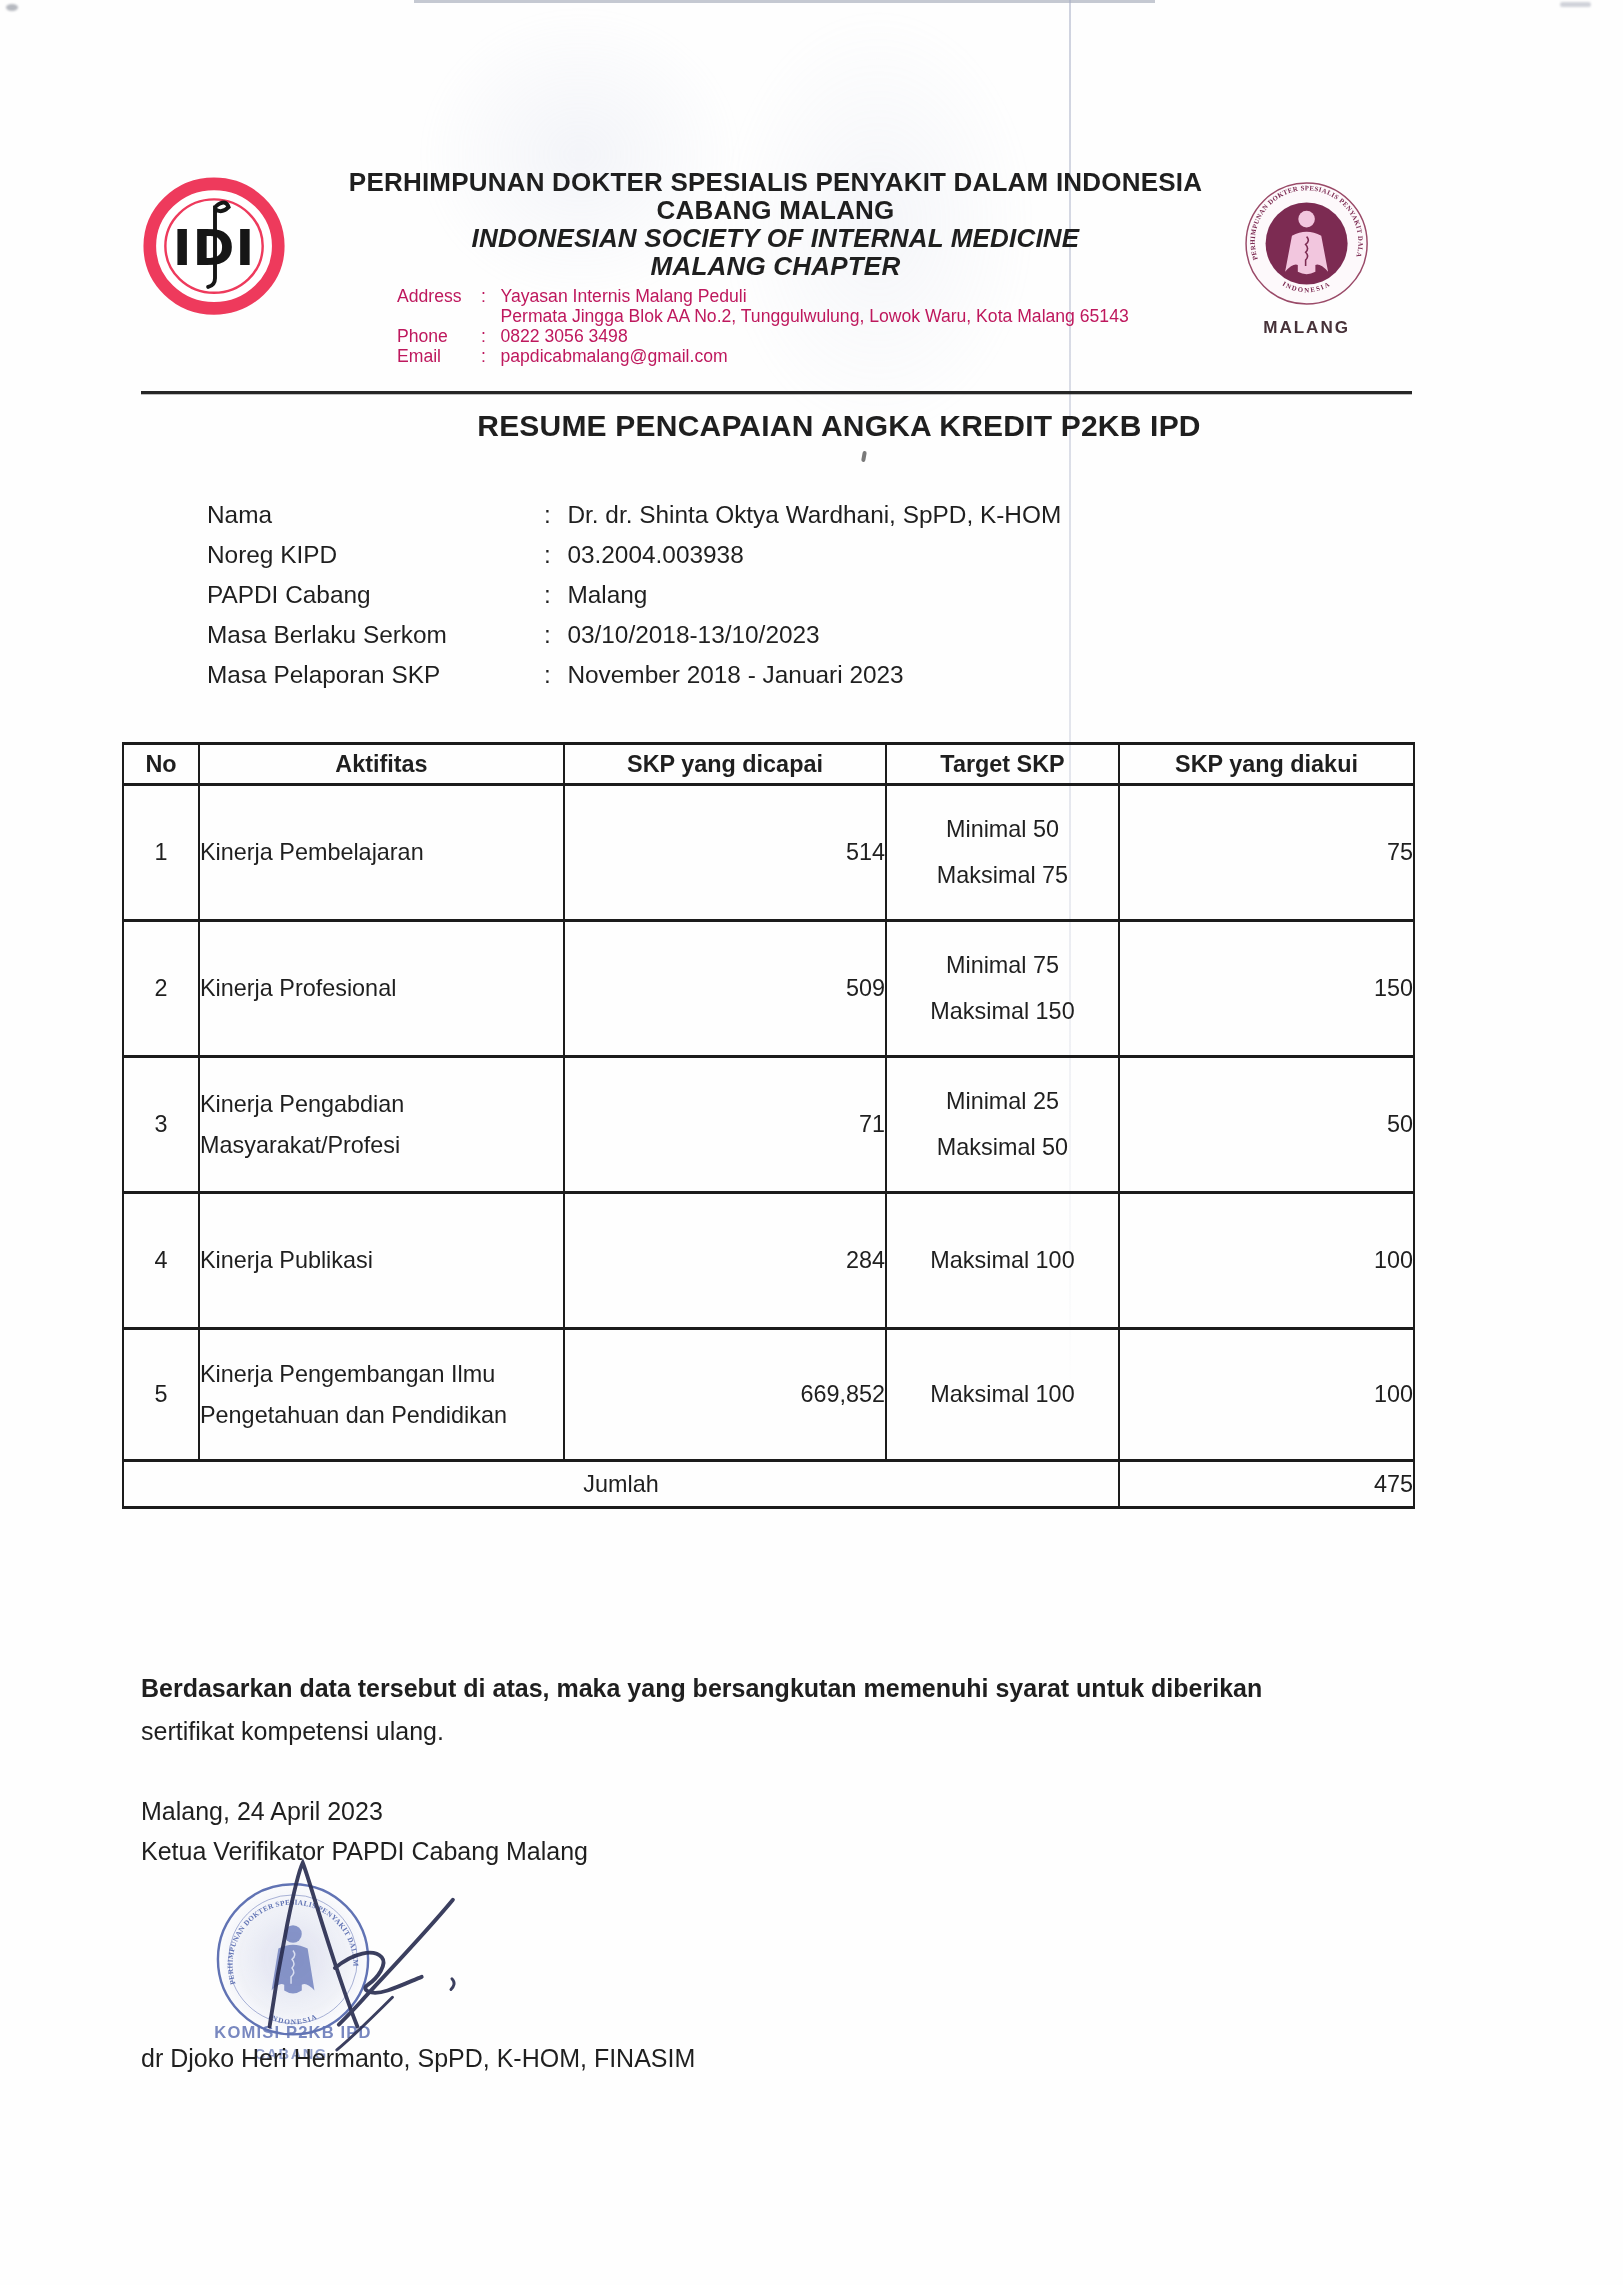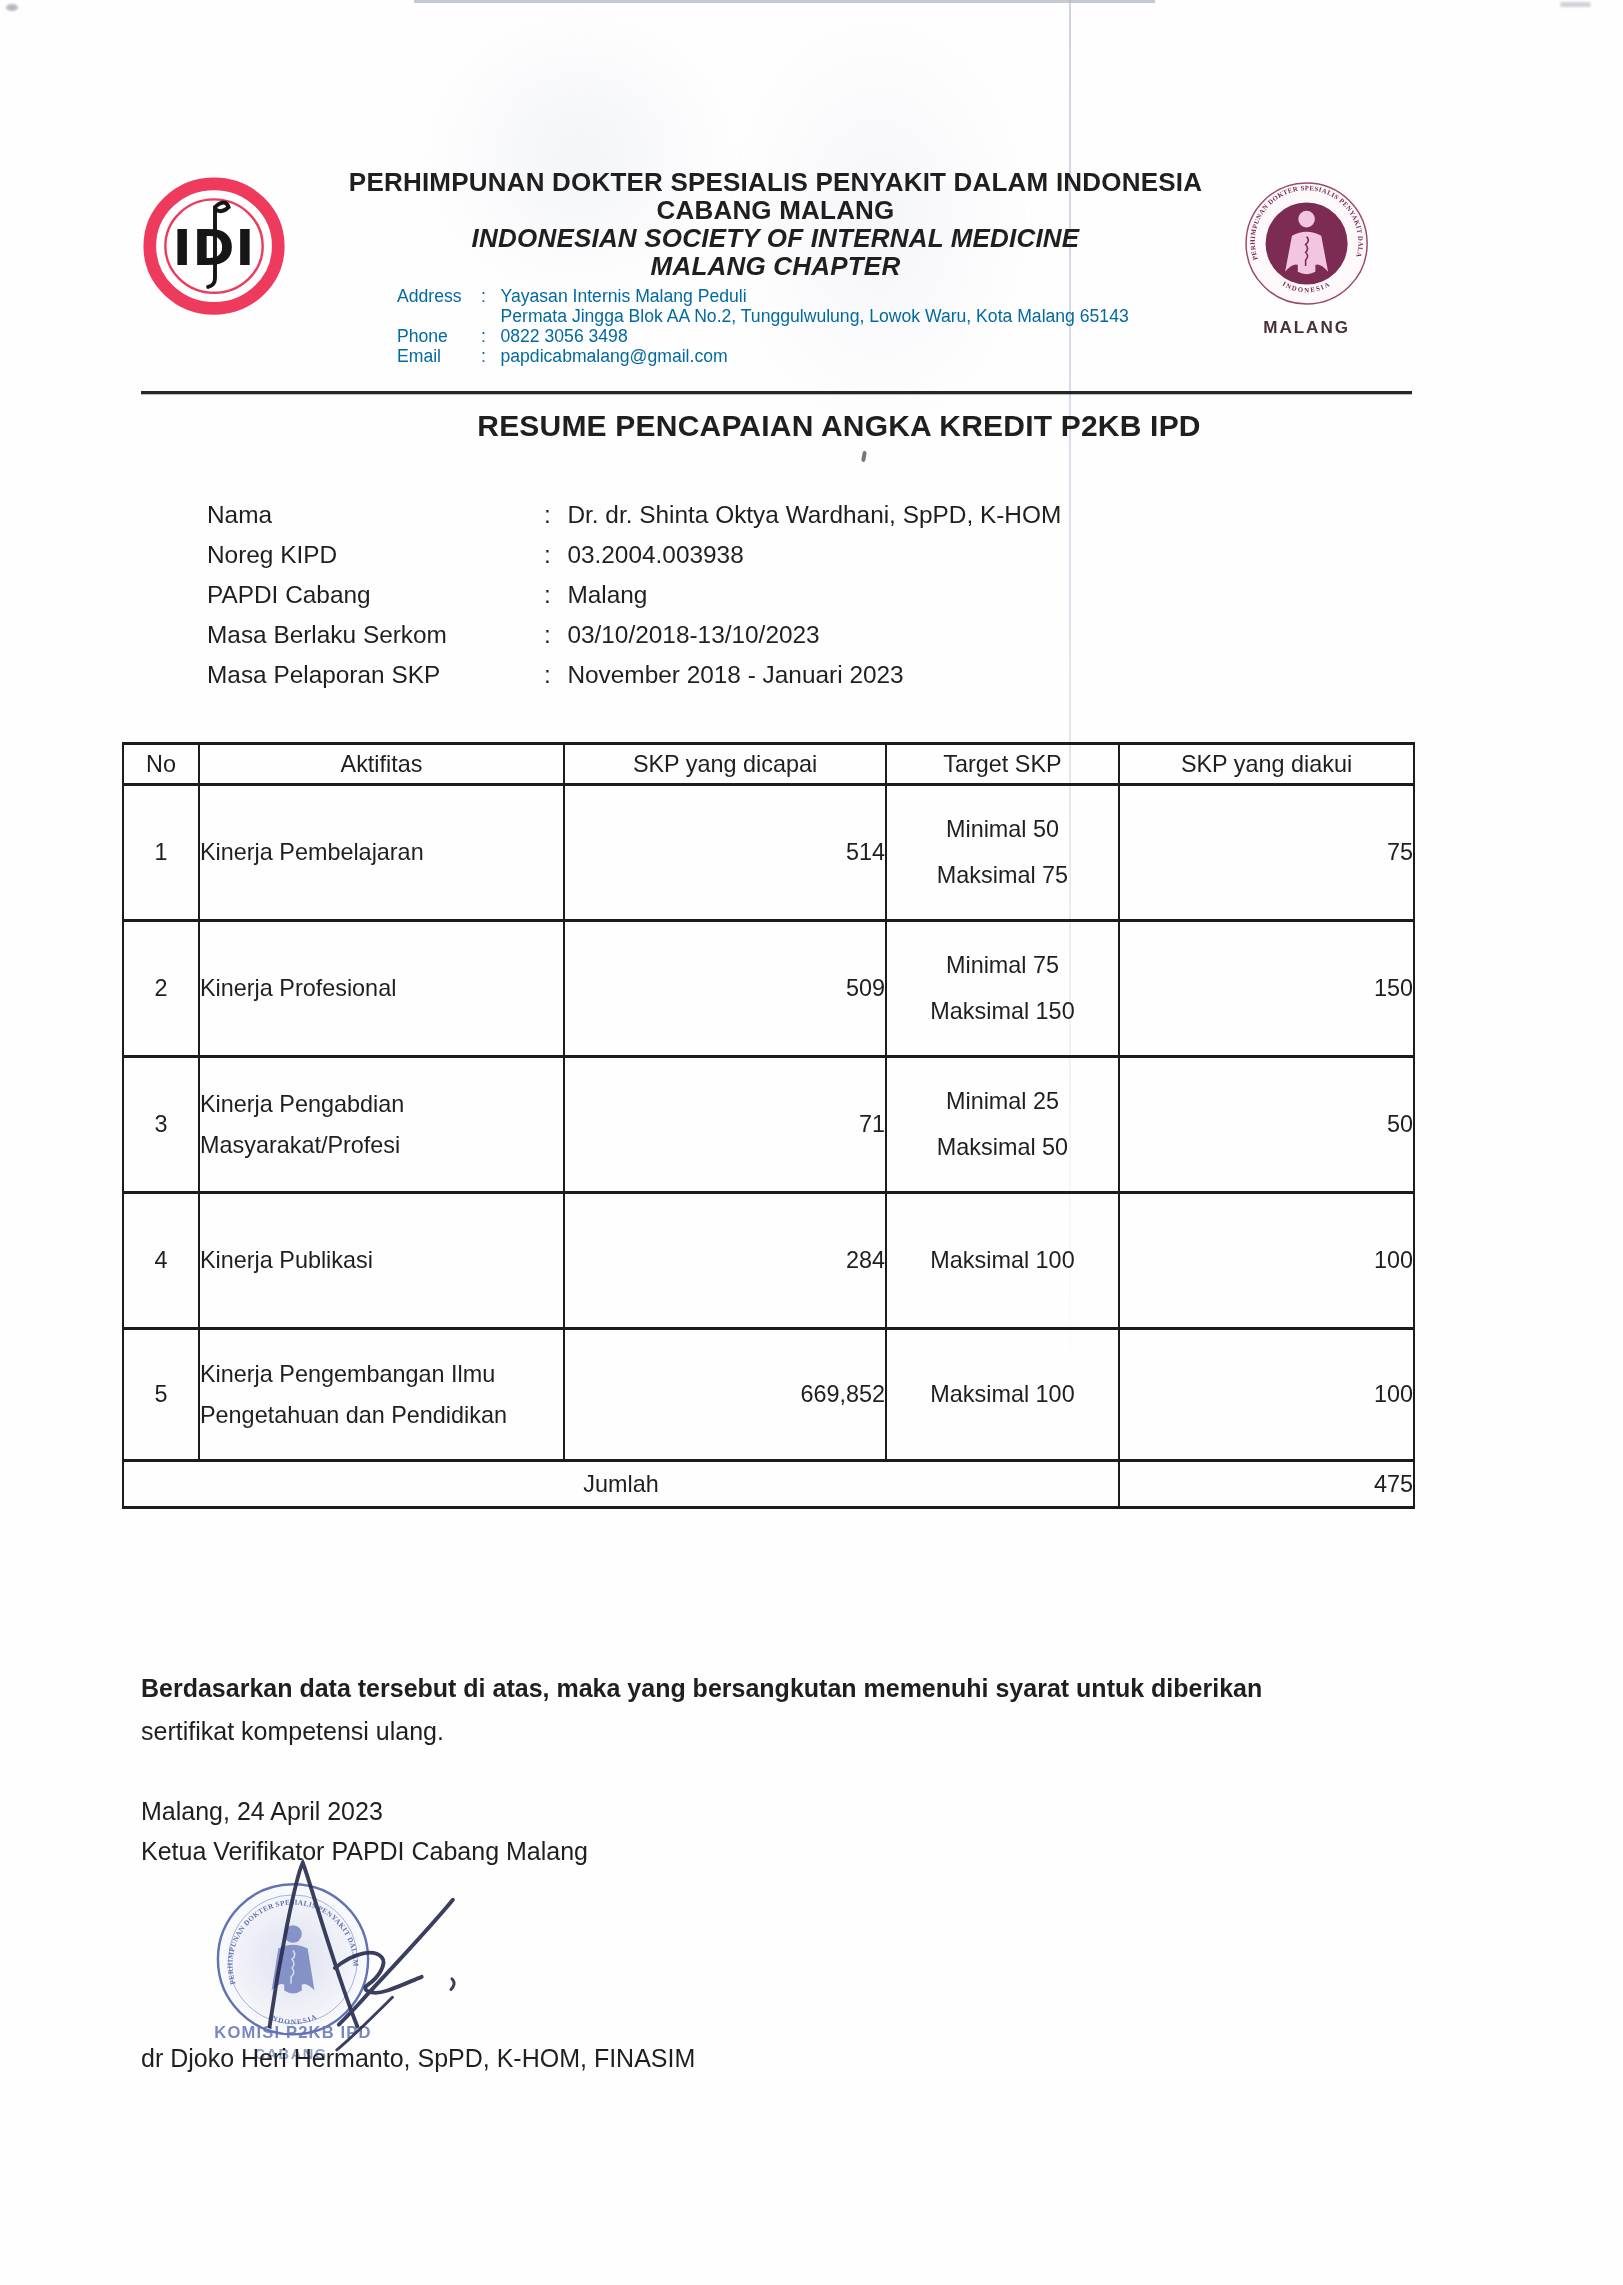--- a/index.html
+++ b/index.html
@@ -24,37 +24,37 @@
 
   
   .idi-logo{left:142px;top:177px;}
   .papdi-logo{left:1242px;top:181px;}
   .header-center{left:327px;top:168px;width:897px;text-align:center;}
   .org-line{font-weight:bold;font-size:26px;line-height:28px;letter-spacing:0.2px;}
   .org-line.it{font-style:italic;font-size:26px;}
   .address-block{
     margin-top:5.9px;margin-left:70px;text-align:left;
     display:grid;grid-template-columns:84px 19.5px 1fr;
-    font-size:17.6px;line-height:20px;color:#0369a1;
+    font-size:17.6px;line-height:20px;color:#be185d;
   }
   .divider{left:141px;top:391px;width:1271px;height:2.9px;background:#262626;box-shadow:0 1px 0 rgba(40,40,40,.3);}
 
   
   .doc-title{left:410px;top:409px;width:858px;text-align:center;font-size:30px;font-weight:bold;letter-spacing:0.2px;}
   .details{left:207px;top:501px;display:grid;grid-template-columns:337px 23.4px 585px;grid-auto-rows:40px;font-size:24.4px;}
   .details span{display:block;}
 
   
   .skp-table{left:122px;top:742px;width:1290px;border-collapse:collapse;table-layout:fixed;font-size:23.4px;}
   .skp-table th,.skp-table td{
     border:2.4px solid #1c1c1c;border-top-width:3.9px;border-bottom-width:3.9px;
     padding:0;vertical-align:middle;font-weight:normal;
   }
   .skp-table{border:2.9px solid #1b1b1b;}
-  .skp-table th{font-weight:normal;text-align:center;margin-left:20px;}
+  .skp-table th{font-weight:bold;text-align:center;margin-left:20px;}
   .h-head{height:41px;}
   .h-row{height:136px;}
   .h-row5{height:132px;}
   .h-jumlah{height:47px;}
   .h-status{height:125px;}
   .t-center{text-align:center;}
   .t-left{text-align:left;padding-left:8.8px;line-height:1.75;}
   .t-num{text-align:right;padding-right:6.8px;}
   .t-diakui{text-align:right;padding-right:8.8px;}
   .t-target{text-align:center;line-height:1.95;}

